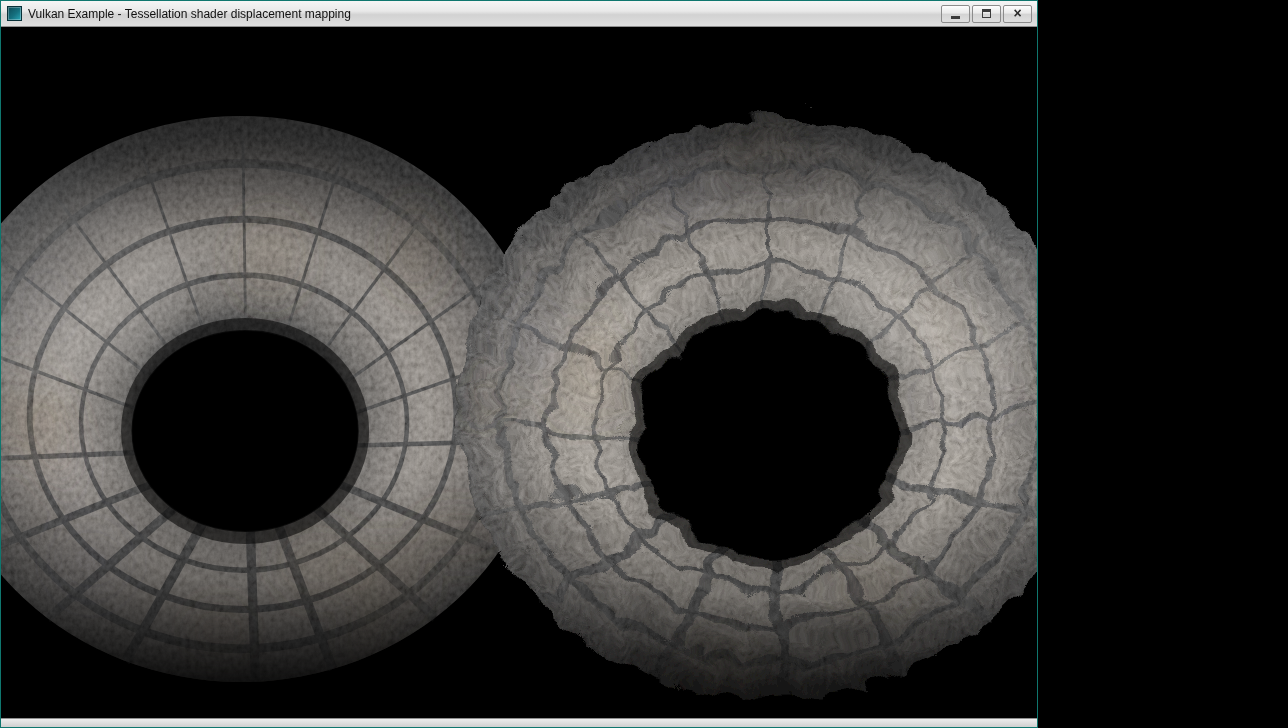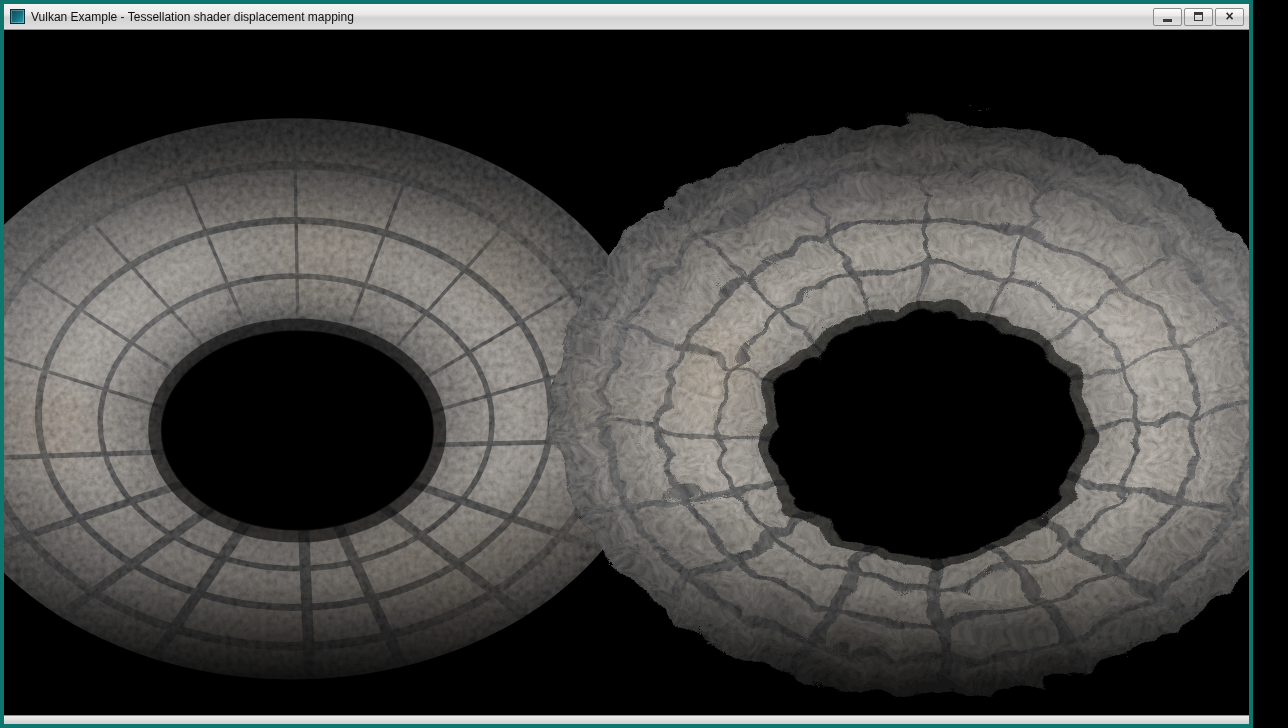--- a/index.html
+++ b/index.html
@@ -1,17 +1,17 @@
 <!DOCTYPE html>
 <html><head>
 <meta charset="utf-8">
 <style>
   html,body{margin:0;padding:0;width:1288px;height:728px;background:#000;overflow:hidden;}
   *{box-sizing:border-box;}
-  .window{width:1253px;height:728px;border:4px solid #0f766e;display:flex;flex-direction:column;background:#7f1d1d;font-family:"Liberation Sans",sans-serif;}
+  .window{width:1038px;height:728px;border:1px solid #0f766e;display:flex;flex-direction:column;background:#7f1d1d;font-family:"Liberation Sans",sans-serif;}
   .titlebar{height:26px;flex:0 0 26px;display:flex;align-items:center;padding:0 5px 0 6px;
     background:linear-gradient(#f5f5f5,#e9e9e9 40%,#d2d2d2 55%,#dfdfdf);border-bottom:1px solid #8f8f8f;}
   .app-icon{width:15px;height:15px;margin-right:6px;border:1px solid #083038;
     background:linear-gradient(135deg,#0d4a56 0%,#15707f 55%,#2aa8b8 100%);
     box-shadow:inset 0 0 0 1px rgba(255,255,255,0.28);flex:0 0 15px;}
   .title{font-size:12px;color:#111;white-space:nowrap;}
   .spacer{flex:1;}
   .winbtn{width:29px;height:18px;margin-left:2px;border:1px solid #8c8c8c;border-radius:2px;
     background:linear-gradient(#fefefe,#e9e9e9 45%,#d3d3d3 50%,#e0e0e0);
     display:flex;align-items:center;justify-content:center;padding:0;cursor:default;}

